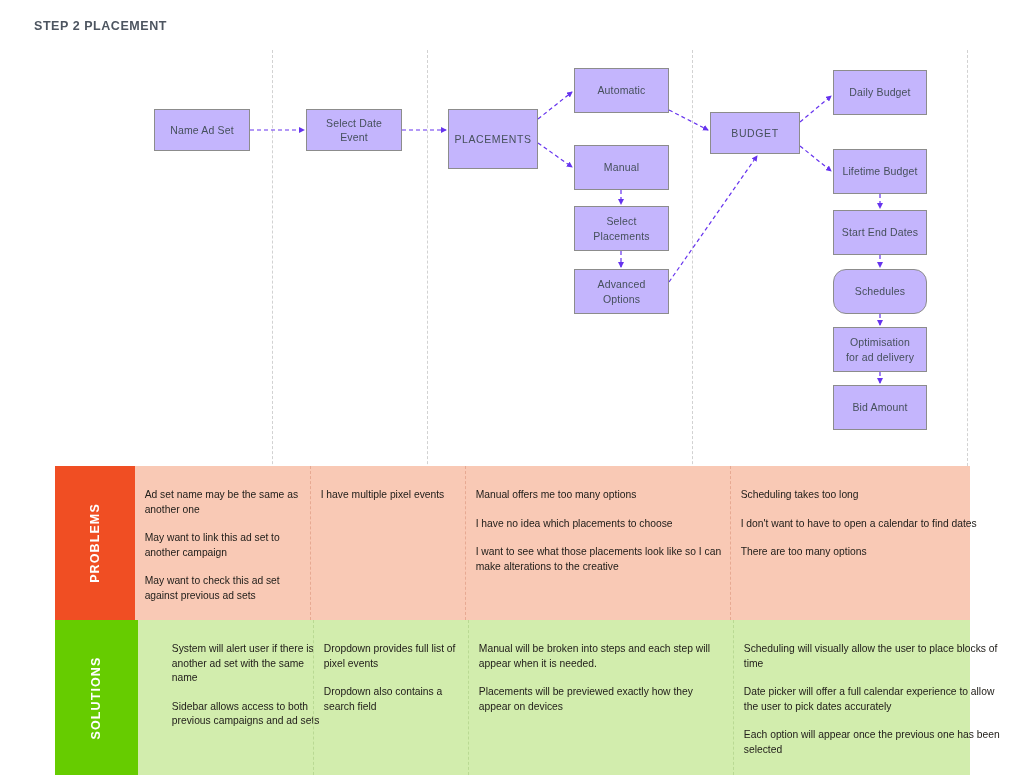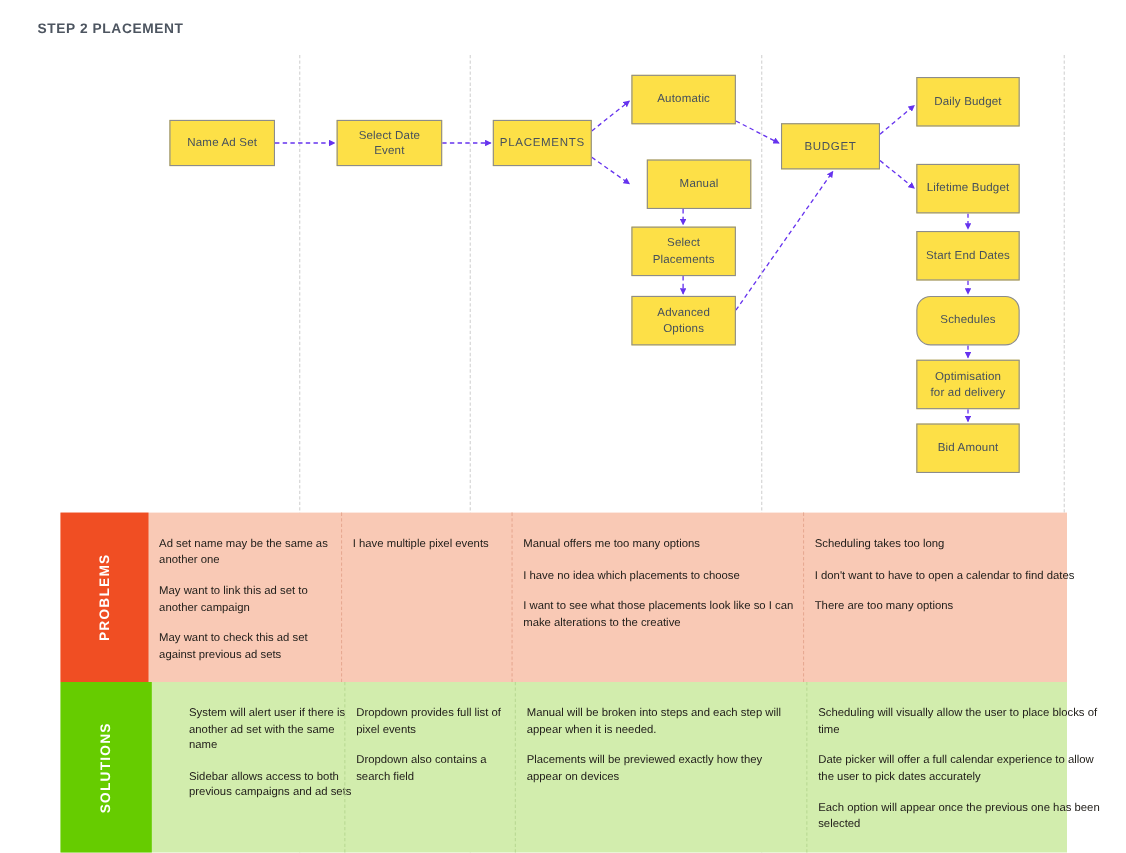--- a/index.html
+++ b/index.html
@@ -30,21 +30,21 @@
     position:absolute;
     width:0;
     border-left:1px dashed #d2d2d2;
   }
 
   
   #flow-svg{position:absolute;left:0;top:0;width:1024px;height:470px;}
 
   .node{
     position:absolute;
-    background:#fde047;
+    background:#c4b5fd;
     border:1px solid #8c8c8c;
     box-sizing:border-box;
     display:flex;
     align-items:center;
     justify-content:center;
     text-align:center;
     color:#46505c;
     font-size:10.5px;
     line-height:1.35;
     letter-spacing:0.15px;
@@ -128,27 +128,27 @@
       <line x1="880" y1="372" x2="880" y2="383" stroke="#6633ee" stroke-width="1.2" stroke-dasharray="4 3" marker-end="url(#arrowhead)"></line>
     </svg>
 
   <div id="flow-nodes">
       <div class="node" style="left: 154px; top: 109px; width: 96px; height: 42px;">
         <span>Name Ad Set</span>
       </div>
       <div class="node" style="left: 306px; top: 109px; width: 96px; height: 42px;">
         <span>Select Date Event</span>
       </div>
-      <div class="node emphasis" style="left: 448px; top: 109px; width: 90px; height: 42px;">
+      <div class="node emphasis" style="left: 448px; top: 109px; width: 90px; height: 60px;">
         <span>PLACEMENTS</span>
       </div>
       <div class="node" style="left: 574px; top: 68px; width: 95px; height: 45px;">
         <span>Automatic</span>
       </div>
-      <div class="node" style="left: 574px; top: 145px; width: 95px; height: 45px; margin-left: 14px;">
+      <div class="node" style="left: 574px; top: 145px; width: 95px; height: 45px;">
         <span>Manual</span>
       </div>
       <div class="node" style="left: 574px; top: 206px; width: 95px; height: 45px;">
         <span>Select Placements</span>
       </div>
       <div class="node" style="left: 574px; top: 269px; width: 95px; height: 45px;">
         <span>Advanced Options</span>
       </div>
       <div class="node emphasis" style="left: 710px; top: 112px; width: 90px; height: 42px;">
         <span>BUDGET</span>

